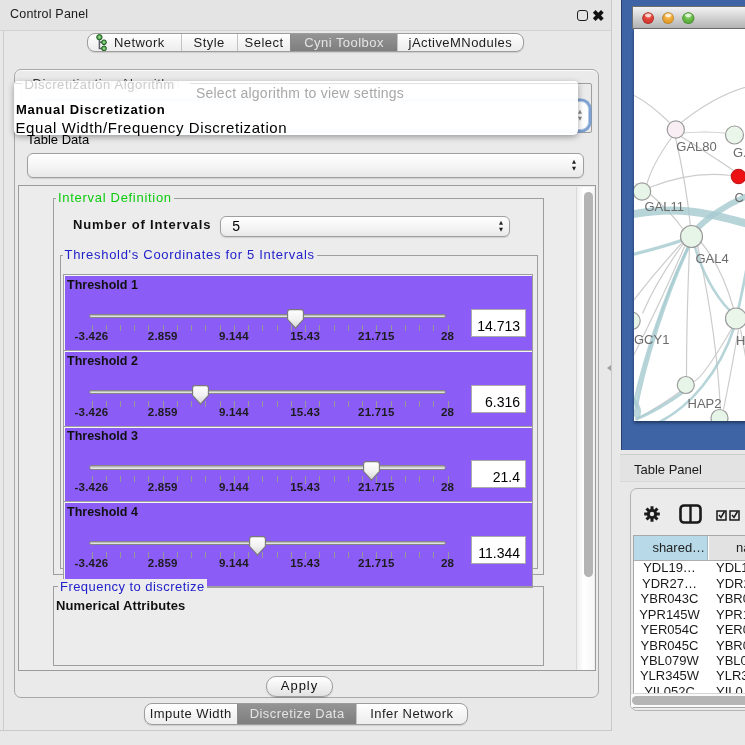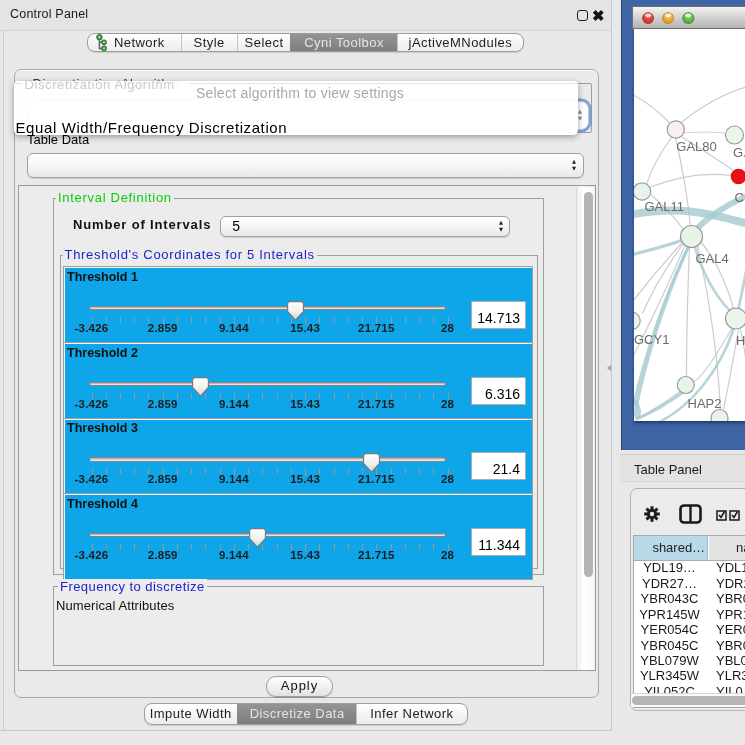--- a/index.html
+++ b/index.html
@@ -57,35 +57,35 @@
 #vthumb { position:absolute; left:565.5px; top:6px; width:9px; height:385px; background:#b4b4b4; border-radius:5px; }
 
 #ivl-group { left:34.5px; top:12px; width:491px; height:377.5px; }
 #ivl-title { left:2px; color:#0ccc0c; letter-spacing:.7px; }
 #noi-label { position:absolute; left:54.5px; top:31px; font-size:13px; font-weight:bold; color:#111; letter-spacing:.85px; }
 #noi-combo { left:201.2px; top:30.5px; width:290px; height:20.5px; }
 
 #thr-group { left:41px; top:69px; width:478px; height:314.5px; }
 #thr-title { left:2px; color:#2222cc; letter-spacing:.7px; }
 
-.tbox { position:absolute; left:44px; width:470px; height:87px; border:1px solid #9e9e9e; background:#0ea5e9;
-  box-shadow:inset 0 1px 0 #f6f6f6, inset 1px 0 0 #f2f2f2; }
+.tbox { position:absolute; left:44px; width:470px; height:87px; border:1px solid #9e9e9e; background:#8b5cf6;
+  box-shadow:inset 0 1px 0 #f6f6f6, inset 1px 0 0 #f2f2f2;margin-top:8px; }
 .tlabel { position:absolute; left:3.5px; top:2.5px; font-size:12.5px; font-weight:bold; color:#111; line-height:14px; }
 .track { position:absolute; left:25px; top:38.5px; width:357.5px; height:4.5px; border:1px solid #868686;
   border-radius:3px; background:linear-gradient(#a3a3a3,#cfcfcf 45%,#efefef); }
 .tick { position:absolute; width:1px; background:#989898; }
 .slab { position:absolute; top:55.8px; transform:translateX(-50%); font-size:11.5px; font-weight:bold;
   color:#1c1c1c; letter-spacing:.2px; white-space:nowrap; line-height:11px; }
 .thumb { position:absolute; top:34px; }
 .tval { position:absolute; left:407.5px; top:33.5px; width:55px; height:28px; background:#fff;
   border:1px solid #ababab; font-size:14px; color:#000; text-align:right; line-height:32px; padding-right:5px; }
 
 #attr-group { left:34.5px; top:400.5px; width:491px; height:80px; }
 #attr-title { left:4px; color:#2222cc; letter-spacing:.45px; }
-#numattr { position:absolute; left:37.5px; top:412px; font-size:13px; font-weight:normal; color:#111; letter-spacing:.1px;text-align:center; }
+#numattr { position:absolute; left:37.5px; top:412px; font-size:13px; font-weight:bold; color:#111; letter-spacing:.1px;text-align:center; }
 #alist { position:absolute; left:46px; top:434px; width:465px; height:45.5px; background:#fff;
   border:1px solid #a6a6a6; border-bottom:none; overflow:hidden; }
 #alist .li { position:absolute; left:3px; font-size:12.8px; color:#000; white-space:nowrap; letter-spacing:.1px; line-height:14px; }
 #alist-track { position:absolute; right:0; top:0; width:16px; height:100%;
   background:linear-gradient(90deg,#ececec,#fdfdfd 45%,#f2f2f2); border-left:1px solid #e0e0e0; }
 #alist-thumb { position:absolute; right:1.5px; top:2px; width:9.5px; height:60px; background:#b8b8b8; border-radius:5px; }
 
 #apply { left:266px; top:675.5px; width:67px; height:21.5px; border:1px solid #9e9e9e; border-radius:10px;
   background:linear-gradient(#ffffff,#f0f0f0 55%,#e2e2e2); font-size:13px; color:#111; letter-spacing:1px;
   text-align:center; line-height:17.5px; box-shadow:0 1px 1px rgba(0,0,0,.15); }
@@ -537,14 +537,15 @@
   <div id="htrack">
       <div id="hthumb"></div>
     </div>
 </div>
 
 <div class="abs" id="popup">
   <div style="position:absolute;left:1px;top:2.8px;width:7px;height:1px;background:#e2e2e2"></div>
   <div style="position:absolute;left:176px;top:2.8px;width:388px;height:1px;background:#e2e2e2"></div>
   <div class="ghost">Discretization Algorithm</div>
   <div class="ph">Select algorithm to view settings</div>
+  <div class="it1">Manual Discretization</div>
   <div class="it2">Equal Width/Frequency Discretization</div>
 </div>
 
 </body></html>

